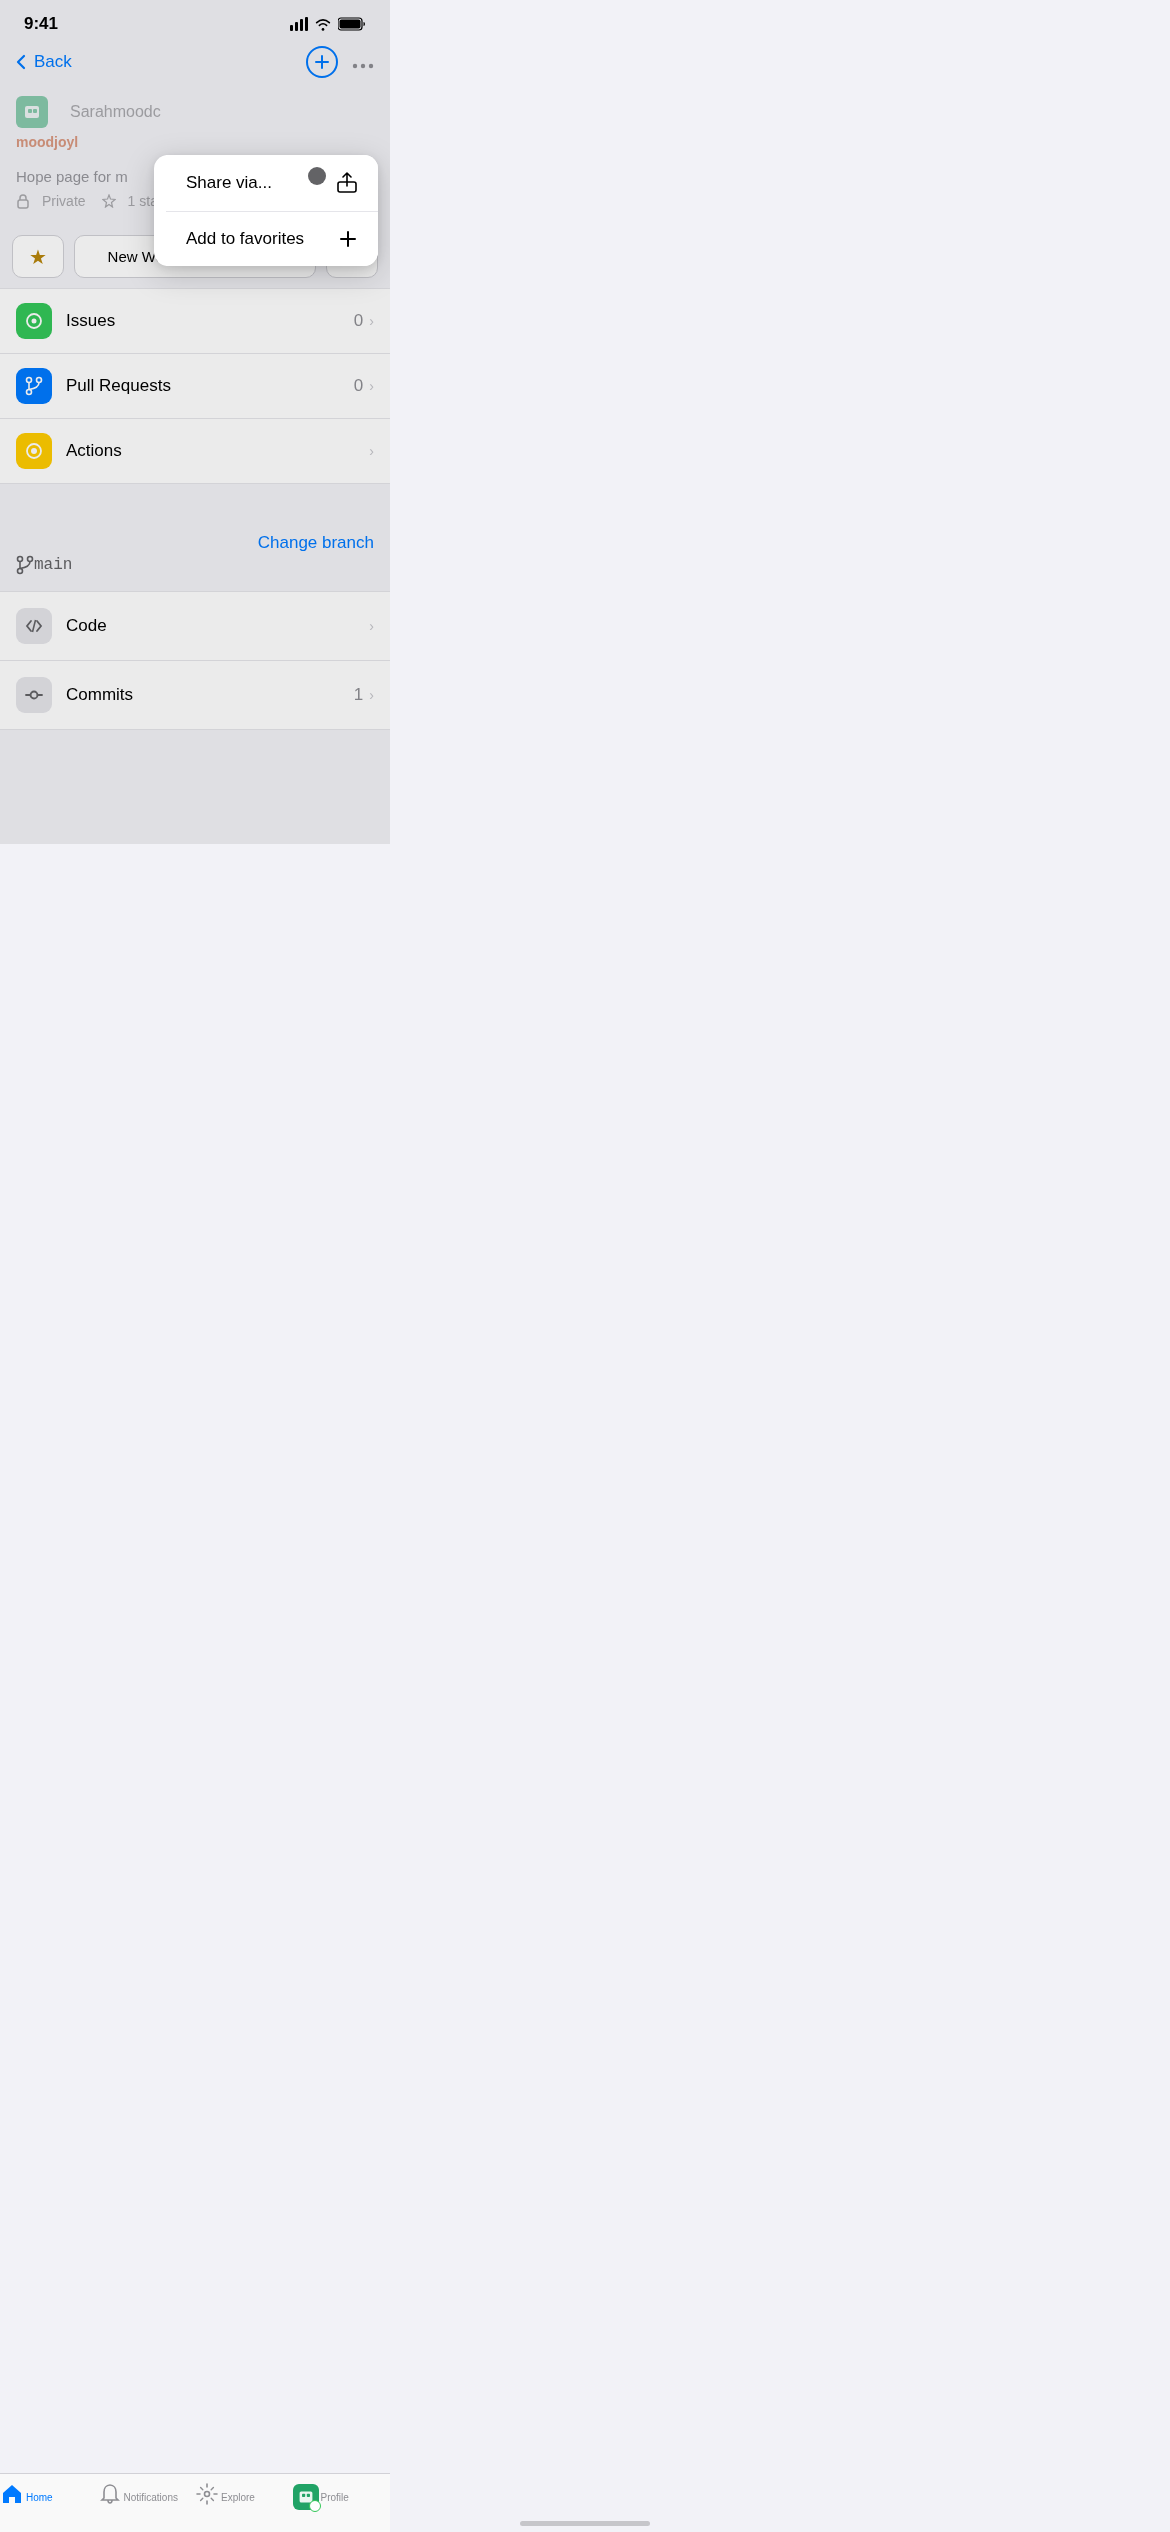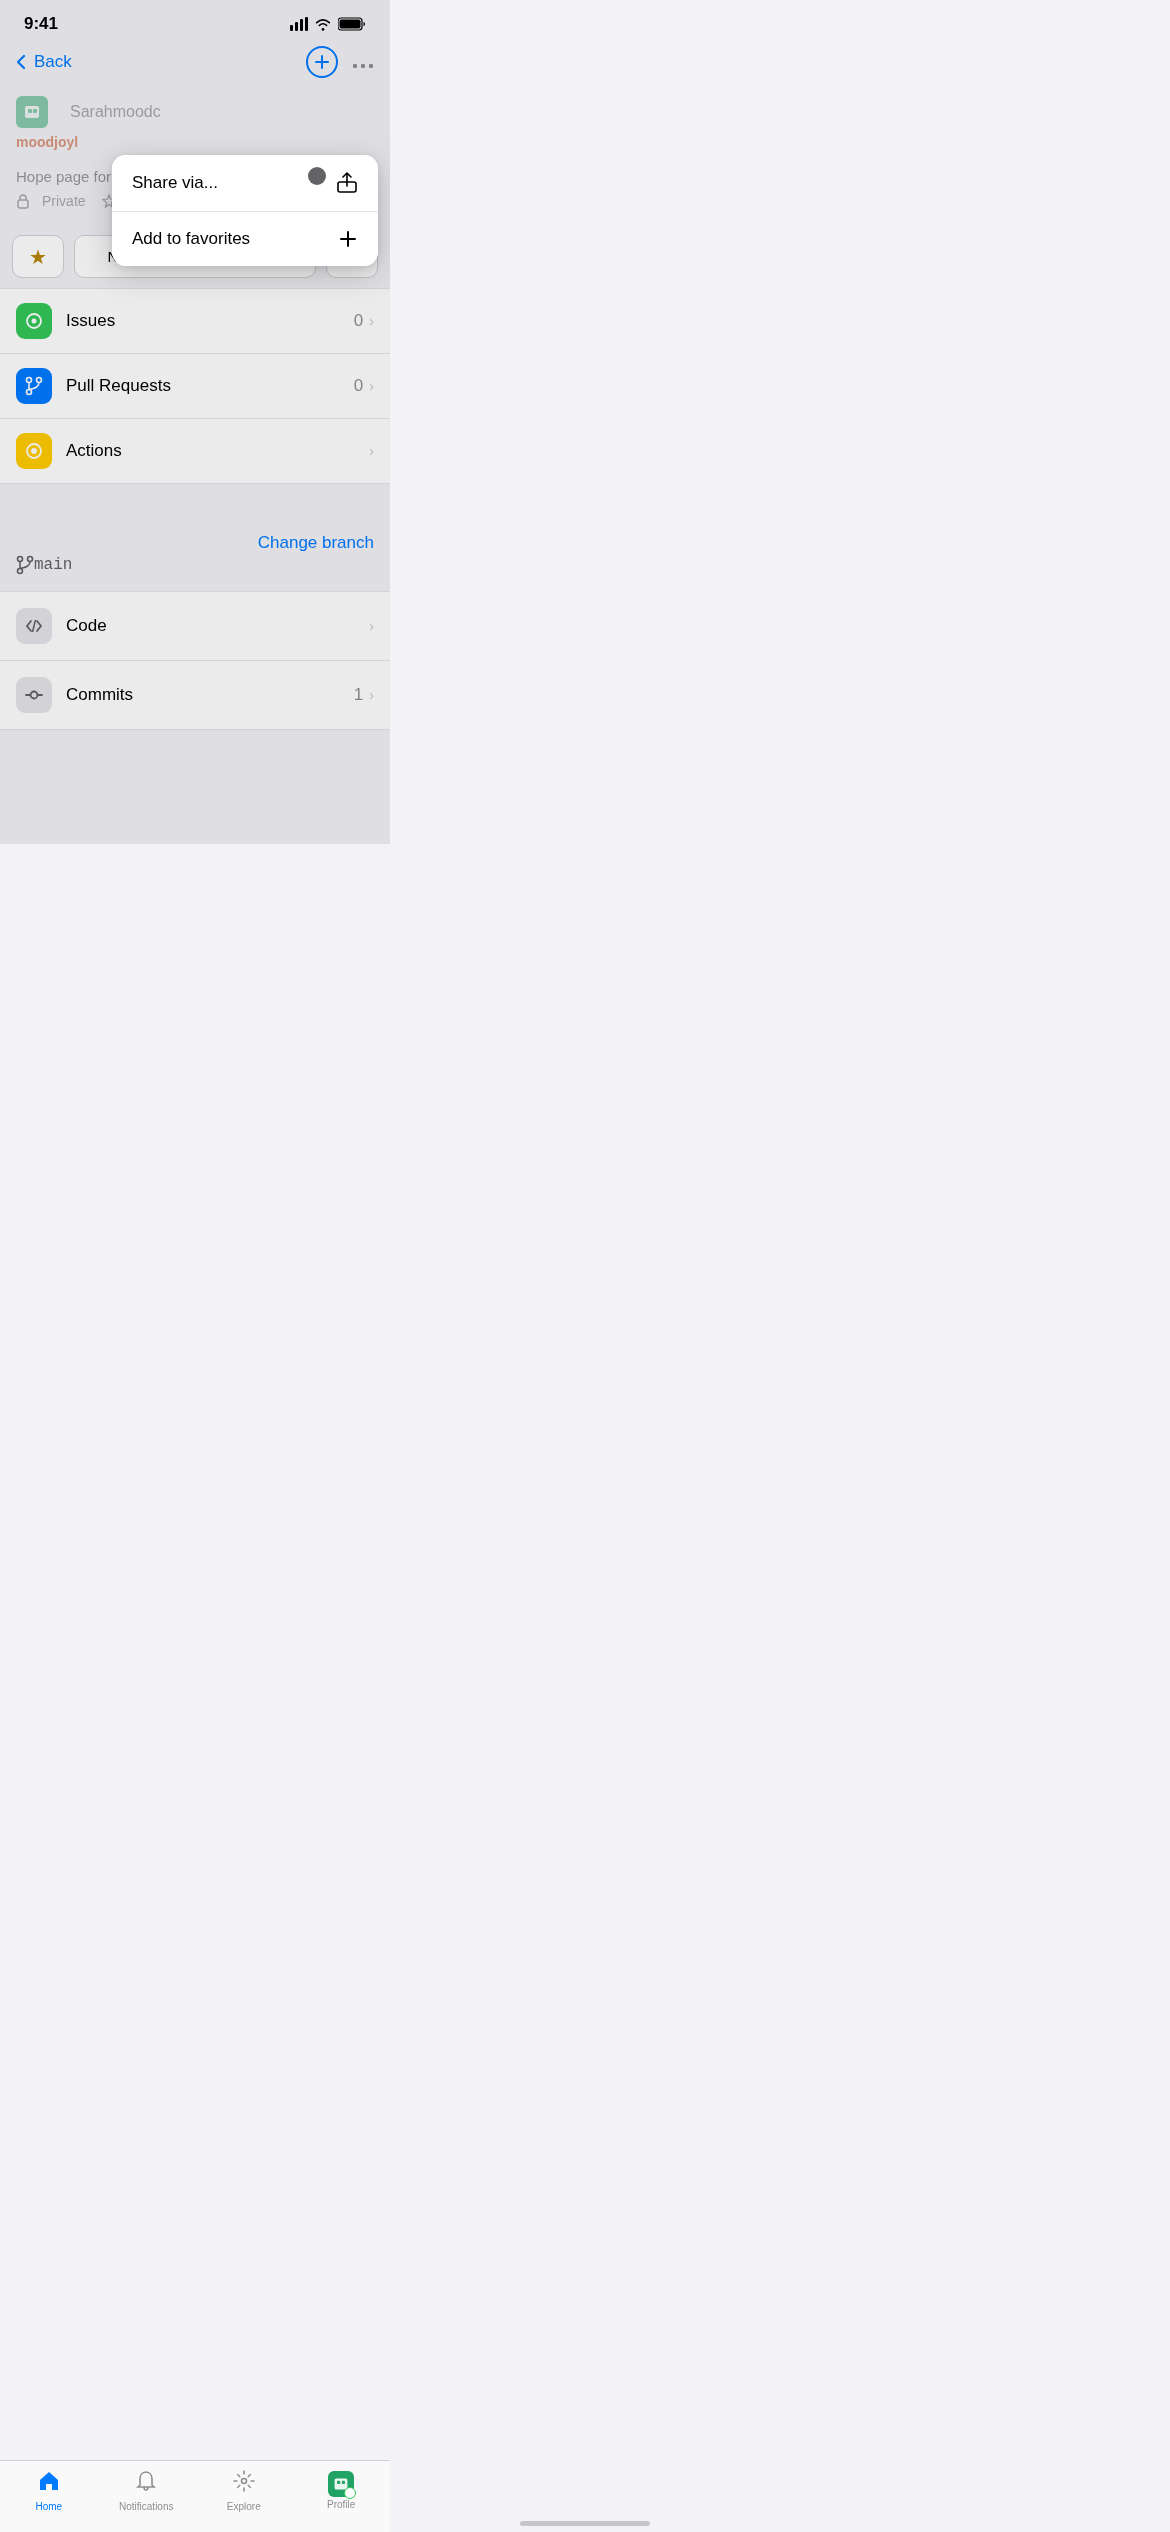--- a/index.html
+++ b/index.html
@@ -297,21 +297,21 @@
       width: 390px;
       background: rgba(249,249,249,0.94);
       border-top: 1px solid #d1d1d6;
       display: flex;
       align-items: center;
       padding: 8px 0 20px;
     }
     .tab-item {
       flex: 1;
       display: flex;
-      flex-direction: column;
+      flex-direction: row;
       align-items: center;
       gap: 2px;
       cursor: pointer;
     }
     .tab-icon {
       font-size: 22px;
     }
     .tab-label {
       font-size: 10px;
     }
@@ -353,26 +353,27 @@
       border-radius: 3px;
       opacity: 0.18;
       z-index: 200;
     }
 
     
     .dropdown-overlay {
       position: absolute;
       top: 155px;
       right: 12px;
-      width: 266px;
+      width: 224px;
       background: #fff;
       border-radius: 14px;
       box-shadow: 0 8px 32px rgba(0,0,0,0.18), 0 2px 8px rgba(0,0,0,0.10);
       z-index: 100;
       overflow: hidden;
+      padding-left: 12px;
     }
     .dropdown-arrow {
       width: 18px;
       height: 18px;
       background: #636366;
       border-radius: 50%;
       position: absolute;
       top: 12px;
       right: 52px;
     }

